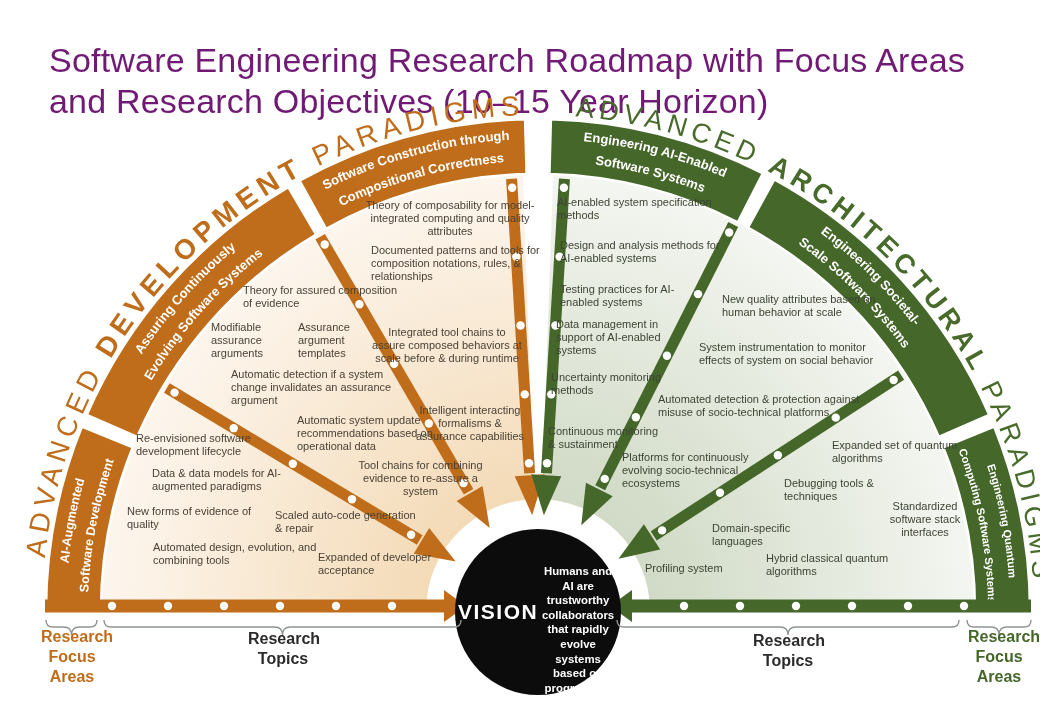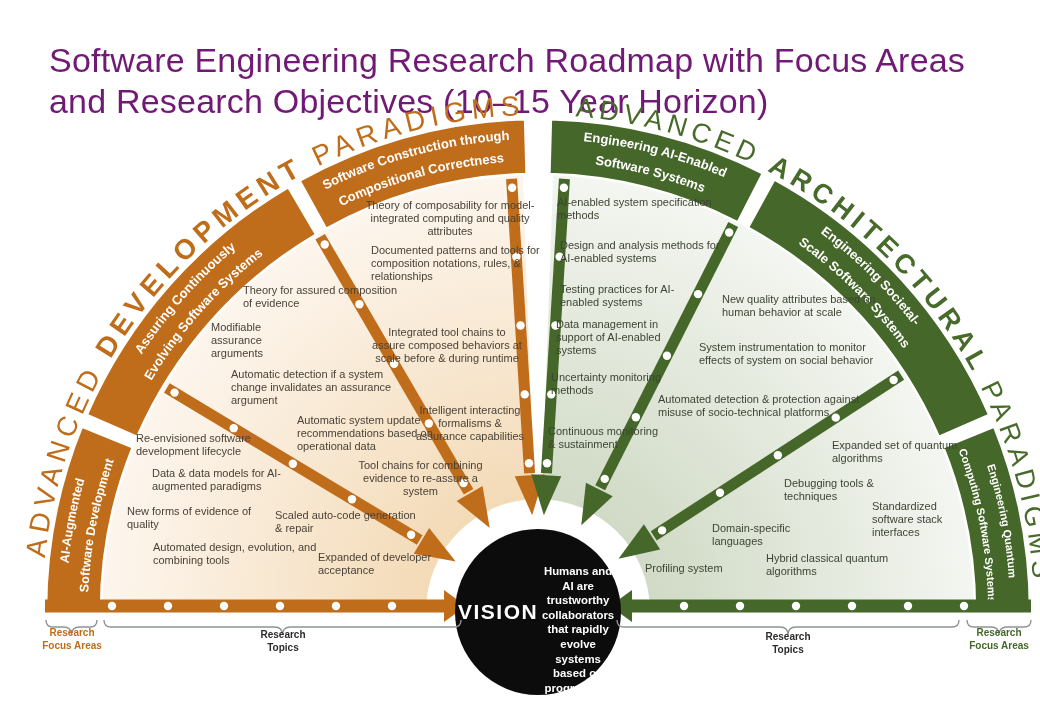--- a/index.html
+++ b/index.html
@@ -9,21 +9,21 @@
          color:#701a75;font-weight:500;letter-spacing:.2px;}
   svg.fan{position:absolute;left:0;top:0;}
   .topics-layer{position:absolute;left:0;top:0;width:1040px;height:720px;pointer-events:none;}
   .topic{position:absolute;font-size:11px;font-weight:400;line-height:1.17;}
   .topic.left-half{color:#4a4237;}
   .topic.right-half{color:#3c4433;}
   .vision-text{position:absolute;left:458px;top:534px;width:160px;height:158px;display:flex;
          flex-direction:row;align-items:center;justify-content:center;text-align:center;color:#fff;}
   .vision-text .vh{font-size:21px;font-weight:700;letter-spacing:1.5px;margin-bottom:2px;}
   .vision-text .vb{font-size:11.4px;font-weight:600;line-height:1.28;width:128px;margin-top:48px;}
-  .legend{position:absolute;text-align:center;font-size:10px;font-weight:700;line-height:1.25;}
+  .legend{position:absolute;text-align:center;font-size:16px;font-weight:700;line-height:1.25;}
   .legend.orange{color:#bf6d1a;}
   .legend.green{color:#45672a;}
   .legend.dark{color:#2b2b2b;}
 </style>
 </head>
 <body>
 
 <div class="stage">
 
   <div class="title">Software Engineering Research Roadmap with Focus Areas and Research Objectives (10–15 Year Horizon)</div>
@@ -161,39 +161,41 @@
 
   <div class="topics-layer" id="topicsLayer">
       <div class="topic left-half" style="left: 136px; top: 432px; width: 150px; text-align: left;">Re-envisioned software development lifecycle</div>
       <div class="topic left-half" style="left: 152px; top: 467px; width: 162px; text-align: left;">Data &amp; data models for AI-augmented paradigms</div>
       <div class="topic left-half" style="left: 127px; top: 505px; width: 125px; text-align: left;">New forms of evidence of quality</div>
       <div class="topic left-half" style="left: 153px; top: 541px; width: 186px; text-align: left;">Automated design, evolution, and combining tools</div>
       <div class="topic left-half" style="left: 275px; top: 509px; width: 148px; text-align: left;">Scaled auto-code generation &amp; repair</div>
       <div class="topic left-half" style="left: 318px; top: 551px; width: 150px; text-align: left;">Expanded of developer acceptance</div>
       <div class="topic left-half" style="left: 243px; top: 284px; width: 156px; text-align: left;">Theory for assured composition of evidence</div>
       <div class="topic left-half" style="left: 211px; top: 321px; width: 96px; text-align: left;">Modifiable assurance arguments</div>
+      <div class="topic left-half" style="left: 298px; top: 321px; width: 96px; text-align: left;">Assurance argument templates</div>
       <div class="topic left-half" style="left: 231px; top: 368px; width: 166px; text-align: left;">Automatic detection if a system change invalidates an assurance argument</div>
       <div class="topic left-half" style="left: 297px; top: 414px; width: 178px; text-align: left;">Automatic system update recommendations based on operational data</div>
       <div class="topic left-half" style="left: 348px; top: 459px; width: 145px; text-align: center;">Tool chains for combining evidence to re-assure a system</div>
       <div class="topic left-half" style="left: 360px; top: 199px; width: 180px; text-align: center;">Theory of composability for model-integrated computing and quality attributes</div>
       <div class="topic left-half" style="left: 371px; top: 244px; width: 186px; text-align: left;">Documented patterns and tools for composition notations, rules, &amp; relationships</div>
       <div class="topic left-half" style="left: 372px; top: 326px; width: 150px; text-align: center;">Integrated tool chains to assure composed behaviors at scale before &amp; during runtime</div>
       <div class="topic left-half" style="left: 415px; top: 404px; width: 110px; text-align: center;">Intelligent interacting formalisms &amp; assurance capabilities</div>
       <div class="topic right-half" style="left: 557px; top: 196px; width: 162px; text-align: left;">AI-enabled system specification methods</div>
       <div class="topic right-half" style="left: 560px; top: 239px; width: 176px; text-align: left;">Design and analysis methods for AI-enabled systems</div>
       <div class="topic right-half" style="left: 560px; top: 283px; width: 152px; text-align: left;">Testing practices for AI-enabled systems</div>
       <div class="topic right-half" style="left: 556px; top: 318px; width: 136px; text-align: left;">Data management in support of AI-enabled systems</div>
       <div class="topic right-half" style="left: 551px; top: 371px; width: 116px; text-align: left;">Uncertainty monitoring methods</div>
       <div class="topic right-half" style="left: 548px; top: 425px; width: 116px; text-align: left;">Continuous monitoring &amp; sustainment</div>
       <div class="topic right-half" style="left: 722px; top: 293px; width: 162px; text-align: left;">New quality attributes based on human behavior at scale</div>
       <div class="topic right-half" style="left: 699px; top: 341px; width: 196px; text-align: left;">System instrumentation to monitor effects of system on social behavior</div>
       <div class="topic right-half" style="left: 658px; top: 393px; width: 216px; text-align: left;">Automated detection &amp; protection against misuse of socio-technical platforms</div>
+      <div class="topic right-half" style="left: 622px; top: 451px; width: 166px; text-align: left;">Platforms for continuously evolving socio-technical ecosystems</div>
       <div class="topic right-half" style="left: 832px; top: 439px; width: 132px; text-align: left;">Expanded set of quantum algorithms</div>
       <div class="topic right-half" style="left: 784px; top: 477px; width: 112px; text-align: left;">Debugging tools &amp; techniques</div>
-      <div class="topic right-half" style="left: 872px; top: 500px; width: 106px; text-align: left;">Standardized software stack interfaces</div>
+      <div class="topic right-half" style="left: 872px; top: 500px; width: 106px; text-align: center;">Standardized software stack interfaces</div>
       <div class="topic right-half" style="left: 712px; top: 522px; width: 126px; text-align: left;">Domain-specific languages</div>
       <div class="topic right-half" style="left: 766px; top: 552px; width: 142px; text-align: left;">Hybrid classical quantum algorithms</div>
       <div class="topic right-half" style="left: 645px; top: 562px; width: 100px; text-align: left;">Profiling system</div>
     </div>
 
   <div class="vision-text">
     <div class="vh">VISION</div>
     <div class="vb">Humans and AI are trustworthy collaborators that rapidly evolve systems based on programmer intent</div>
   </div>
 

